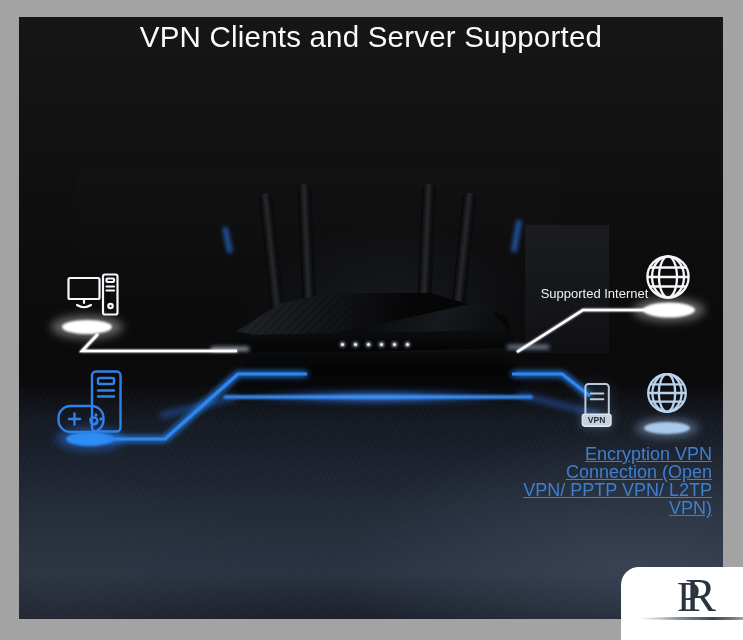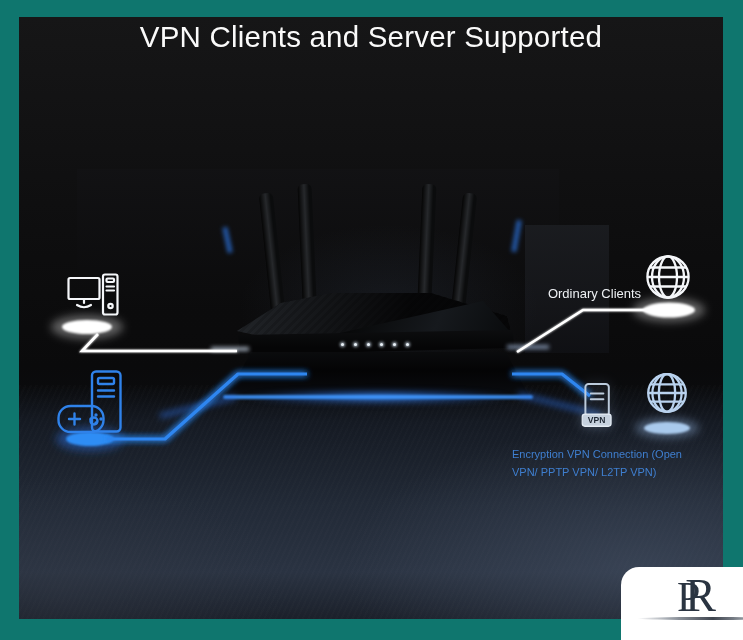--- a/index.html
+++ b/index.html
@@ -1,16 +1,16 @@
 <!DOCTYPE html>
 <html><head>
 <meta charset="utf-8">
 <style>
   html,body{margin:0;padding:0;background:#ffffff;}
-  .page{position:relative;width:743px;height:640px;background:#0f766e;overflow:hidden;
+  .page{position:relative;width:743px;height:640px;background:#a3a3a3;overflow:hidden;
         font-family:"Liberation Sans",sans-serif;}
   
   .stage{position:absolute;left:19px;top:17px;width:704px;height:602px;overflow:hidden;
          background:linear-gradient(180deg,#161617 0%,#111112 22%,#0d0d0e 40%,#0a0a0b 58%,#0b0d11 70%,#10141b 100%);}
   .headline{position:absolute;left:0;top:3px;width:100%;text-align:center;margin:0;
             font-size:29.5px;font-weight:500;letter-spacing:.2px;color:#fafafa;}
   .cabinet{position:absolute;left:58px;top:152px;width:482px;height:176px;
            background:linear-gradient(180deg,#121214 0%,#0b0b0c 80%);opacity:.9;}
   .pillar{position:absolute;left:506px;top:208px;width:84px;height:128px;
           background:linear-gradient(180deg,#1c1e22 0%,#15161a 70%,#101115 100%);opacity:.85;}
@@ -55,22 +55,22 @@
   .streak.l{left:140px;top:387px;width:78px;transform:rotate(-14deg);}
   .streak.r{left:498px;top:385px;width:84px;transform:rotate(14deg);}
   .glint{position:absolute;height:4px;filter:blur(2px);}
   .glint.l{left:192px;top:330px;width:38px;background:rgba(222,236,255,.7);}
   .glint.r{left:488px;top:328px;width:42px;background:rgba(190,215,255,.6);}
   
   svg.lines{position:absolute;left:0;top:0;width:704px;height:602px;}
   .icon{position:absolute;}
   .label-ordinary{position:absolute;left:498px;top:269px;width:155px;text-align:center;
                   font-size:13px;color:#eef1f4;}
-  .label-vpn{position:absolute;left:493px;top:428px;width:200px;text-align:left;
-             font-size:11px;line-height:18px;color:#3f7fd0;}
+  .label-vpn{position:absolute;left:493px;top:428px;width:200px;text-align:right;
+             font-size:18px;line-height:18px;color:#3f7fd0;text-decoration:underline;}
   
   .logo-box{position:absolute;left:577px;top:567px;width:166px;height:73px;background:#ffffff;
             border-top-left-radius:18px;margin-left:44px;}
   .monogram{position:absolute;left:56px;top:6px;color:#2a3441;
             font-family:"Liberation Serif",serif;font-size:42px;line-height:1;}
   .monogram .m1{display:inline-block;}
   .monogram .m2{display:inline-block;margin-left:-15px;font-size:46px;}
   .swoosh{position:absolute;left:16px;top:50px;width:138px;height:3px;border-radius:50%;
           background:linear-gradient(90deg,transparent 0%,#9aa0a8 25%,#3f454f 55%,#9aa0a8 80%,transparent 100%);}
 </style>
@@ -212,21 +212,21 @@
     <svg class="icon" style="left:627px;top:355px" width="42" height="42" viewBox="0 0 46 46">
       <g fill="none" stroke="#b9d2ee" stroke-width="2.5">
         <circle cx="23" cy="23" r="20.6"></circle>
         <ellipse cx="23" cy="23" rx="9" ry="20.6"></ellipse>
         <ellipse cx="23" cy="23" rx="16" ry="20.6"></ellipse>
         <path d="M2.4 23 h41.2"></path>
         <path d="M4.8 13.5 h36.4 M4.8 32.5 h36.4"></path>
       </g>
     </svg>
 
-    <div class="label-ordinary">Ordinary Clients</div>
+    <div class="label-ordinary">Supported Internet</div>
     <div class="label-vpn">
       <div>Encryption VPN Connection (Open</div>
       <div>VPN/ PPTP VPN/ L2TP VPN)</div>
     </div>
   </div>
 
   <div class="logo-box">
     <div class="monogram">
       <span class="m1">P</span><span class="m2">R</span>
     </div>

